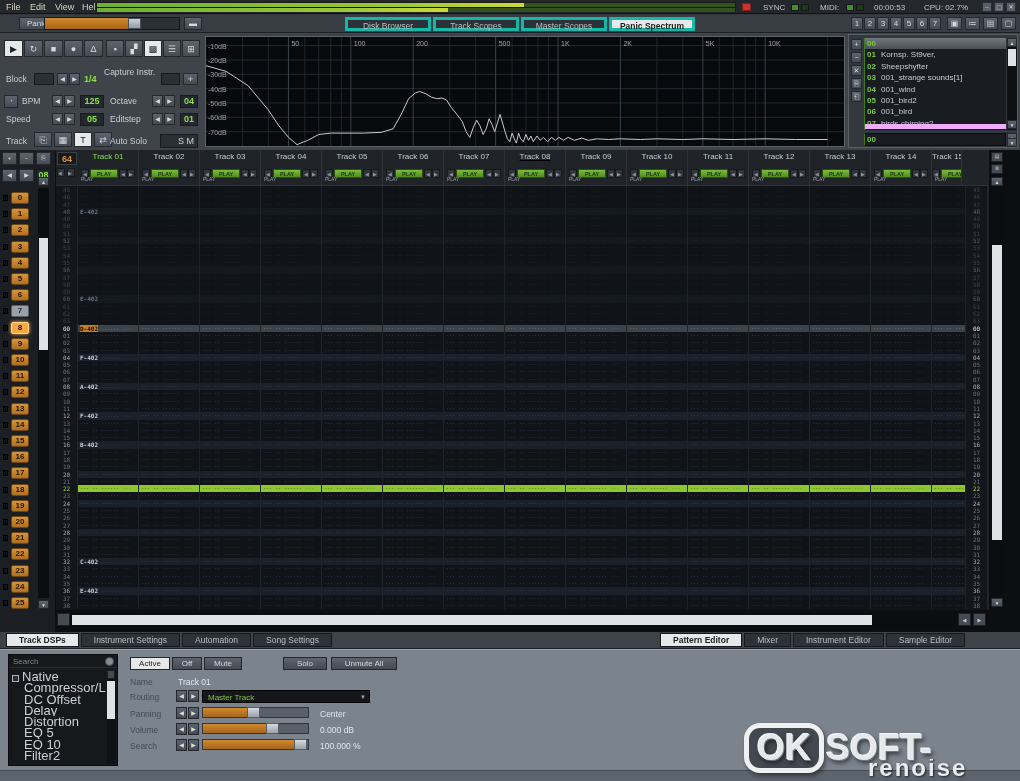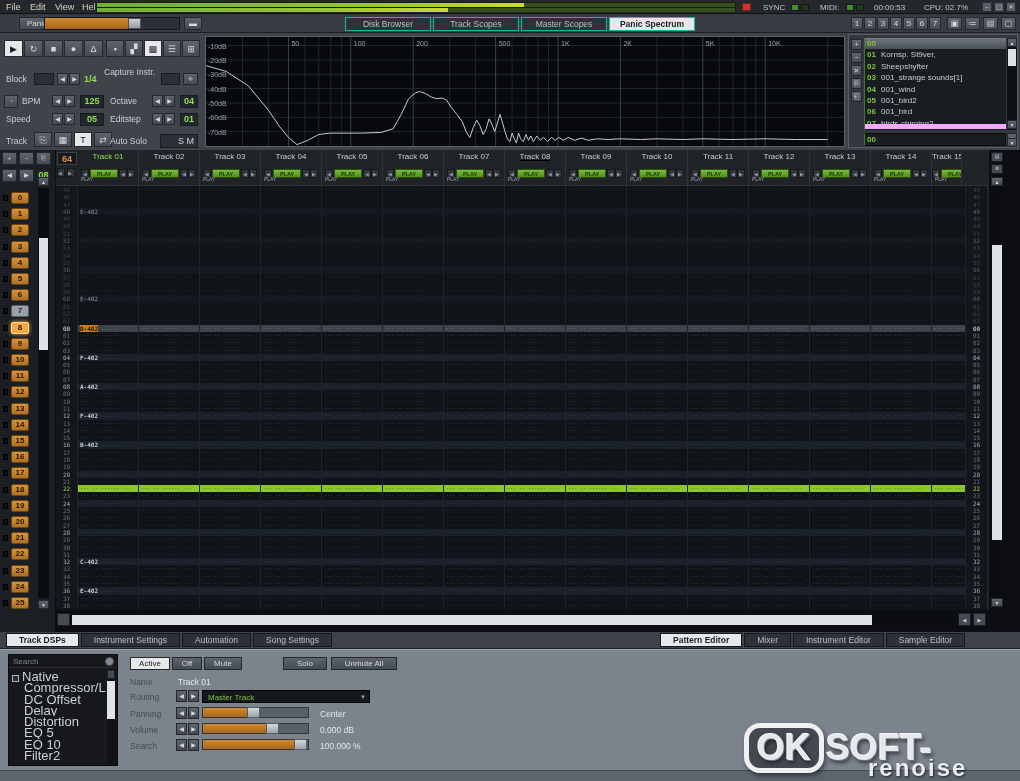--- a/index.html
+++ b/index.html
@@ -18,21 +18,21 @@
 
 #toolbar{position:absolute;left:0;top:15px;width:1020px;height:18px;background:#383d44;border-bottom:1px solid #1d2024}
 .btn{background:linear-gradient(#5d646d,#454b53);border:1px solid #24282d;color:#d7dbe0;font-size:8px;text-align:center}
 .btn.active{background:#e7e8ea;color:#1c1e21}
 #panic{position:absolute;left:19px;top:2px;width:36px;height:13px;line-height:12px}
 #posslider{position:absolute;left:44px;top:2px;width:136px;height:13px;background:#2b3036;border:1px solid #15181b}
 #posfill{position:absolute;left:0;top:0;height:11px;background:linear-gradient(#d08a2e,#a96418)}
 #posthumb{position:absolute;top:0;width:13px;height:11px;background:linear-gradient(#cdd2d7,#949ba3);border:1px solid #4c525a}
 #minibtn{position:absolute;left:184px;top:2px;width:18px;height:13px;line-height:12px}
 #scope-tabs{position:absolute;left:345px;top:2px;display:flex;gap:2px}
-.stab{width:86px;height:14px;line-height:13px;font-size:8.5px;text-align:center;background:#2d3238;border:1px solid #14b8a6;color:#b9bfc7}
+.stab{width:86px;height:14px;line-height:13px;font-size:8.5px;text-align:center;background:#2d3238;border:3px solid #14b8a6;color:#b9bfc7}
 .stab.active{background:#e7e8ea;color:#1c1e21;font-weight:bold}
 #presets{position:absolute;left:851px;top:2px;display:flex;gap:1px}
 .preset{width:12px;height:13px;line-height:12px}
 #vtoggles{position:absolute;left:947px;top:2px;display:flex;gap:3px}
 .vt{width:15px;height:13px;line-height:12px}
 
 #upper{position:absolute;left:0;top:33px;width:1020px;height:117px;background:#3f444b}
 #transport{position:absolute;left:0;top:0;width:204px;height:117px}
 .tbtn{position:absolute;width:19px;height:17px;line-height:16px;font-size:9px}
 .lbl{position:absolute;font-size:8.5px;color:#c9ced5}

